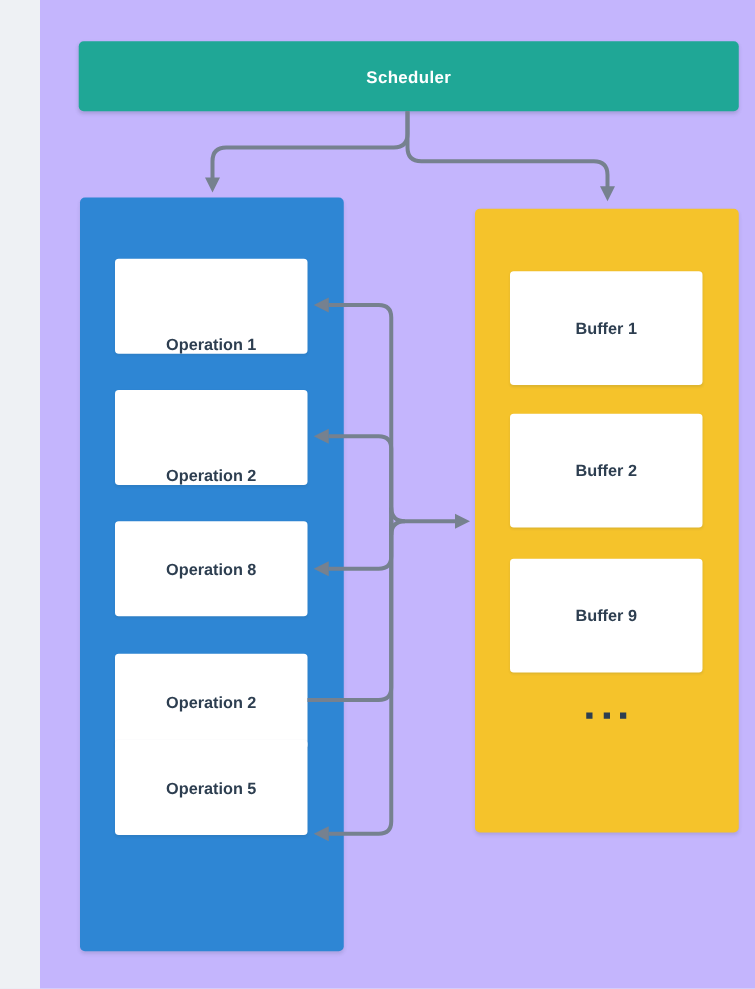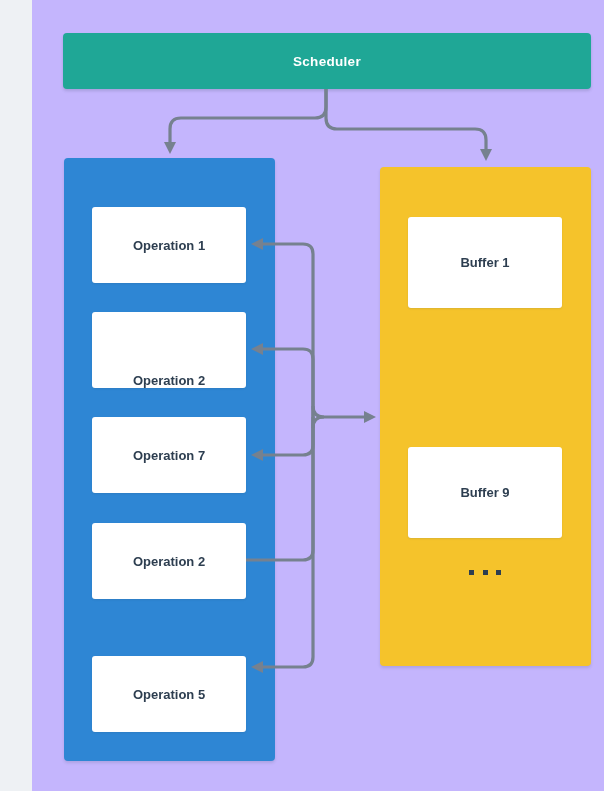--- a/index.html
+++ b/index.html
@@ -25,21 +25,21 @@
     border-radius:4px;box-shadow:0 2px 3px rgba(44,62,80,.15);
   }
   .card{
     position:absolute;width:154px;background:#ffffff;border-radius:3px;
     box-shadow:0 1px 2px rgba(44,62,80,.12);
     display:flex;align-items:center;justify-content:center;
     color:#2d3e50;font-size:13px;font-weight:600;
   }
   .op-card{left:60px;height:76px;}
   .buf-card{left:376px;height:91px;}
-  .op-1{top:207px;} .op-2{top:312px;align-items:flex-end;} .op-3{top:417px;} .op-4{top:523px;} .op-5{top:656px;}
+  .op-1{top:207px;align-items:flex-end;} .op-2{top:312px;align-items:flex-end;} .op-3{top:417px;} .op-4{top:523px;} .op-5{top:592px;}
   .buf-1{top:217px;} .buf-2{top:331px;} .buf-3{top:447px;}
   .ellipsis{
     position:absolute;left:437px;top:570px;width:32px;height:6px;
     display:flex;justify-content:space-between;
   }
   .dot{width:5px;height:5px;background:#2d3e50;display:block;}
   svg.wires{position:absolute;left:0;top:0;pointer-events:none;}
   .wire{fill:none;stroke:#76818f;stroke-width:3.2px;}
   .head{fill:#76818f;stroke:none;}
 </style>
@@ -56,31 +56,34 @@
 
   <div class="node buf-container"></div>
 
   <div class="card op-card op-1">
     <span>Operation 1</span>
   </div>
   <div class="card op-card op-2">
     <span>Operation 2</span>
   </div>
   <div class="card op-card op-3">
-    <span>Operation 7</span>
+    <span>Operation 8</span>
   </div>
   <div class="card op-card op-4">
     <span>Operation 2</span>
   </div>
   <div class="card op-card op-5">
     <span>Operation 5</span>
   </div>
 
   <div class="card buf-card buf-1">
     <span>Buffer 1</span>
+  </div>
+  <div class="card buf-card buf-2">
+    <span>Buffer 2</span>
   </div>
   <div class="card buf-card buf-3">
     <span>Buffer 9</span>
   </div>
 
   <div class="ellipsis" aria-label="...">
     <span class="dot"></span>
     <span class="dot"></span>
     <span class="dot"></span>
   </div>

